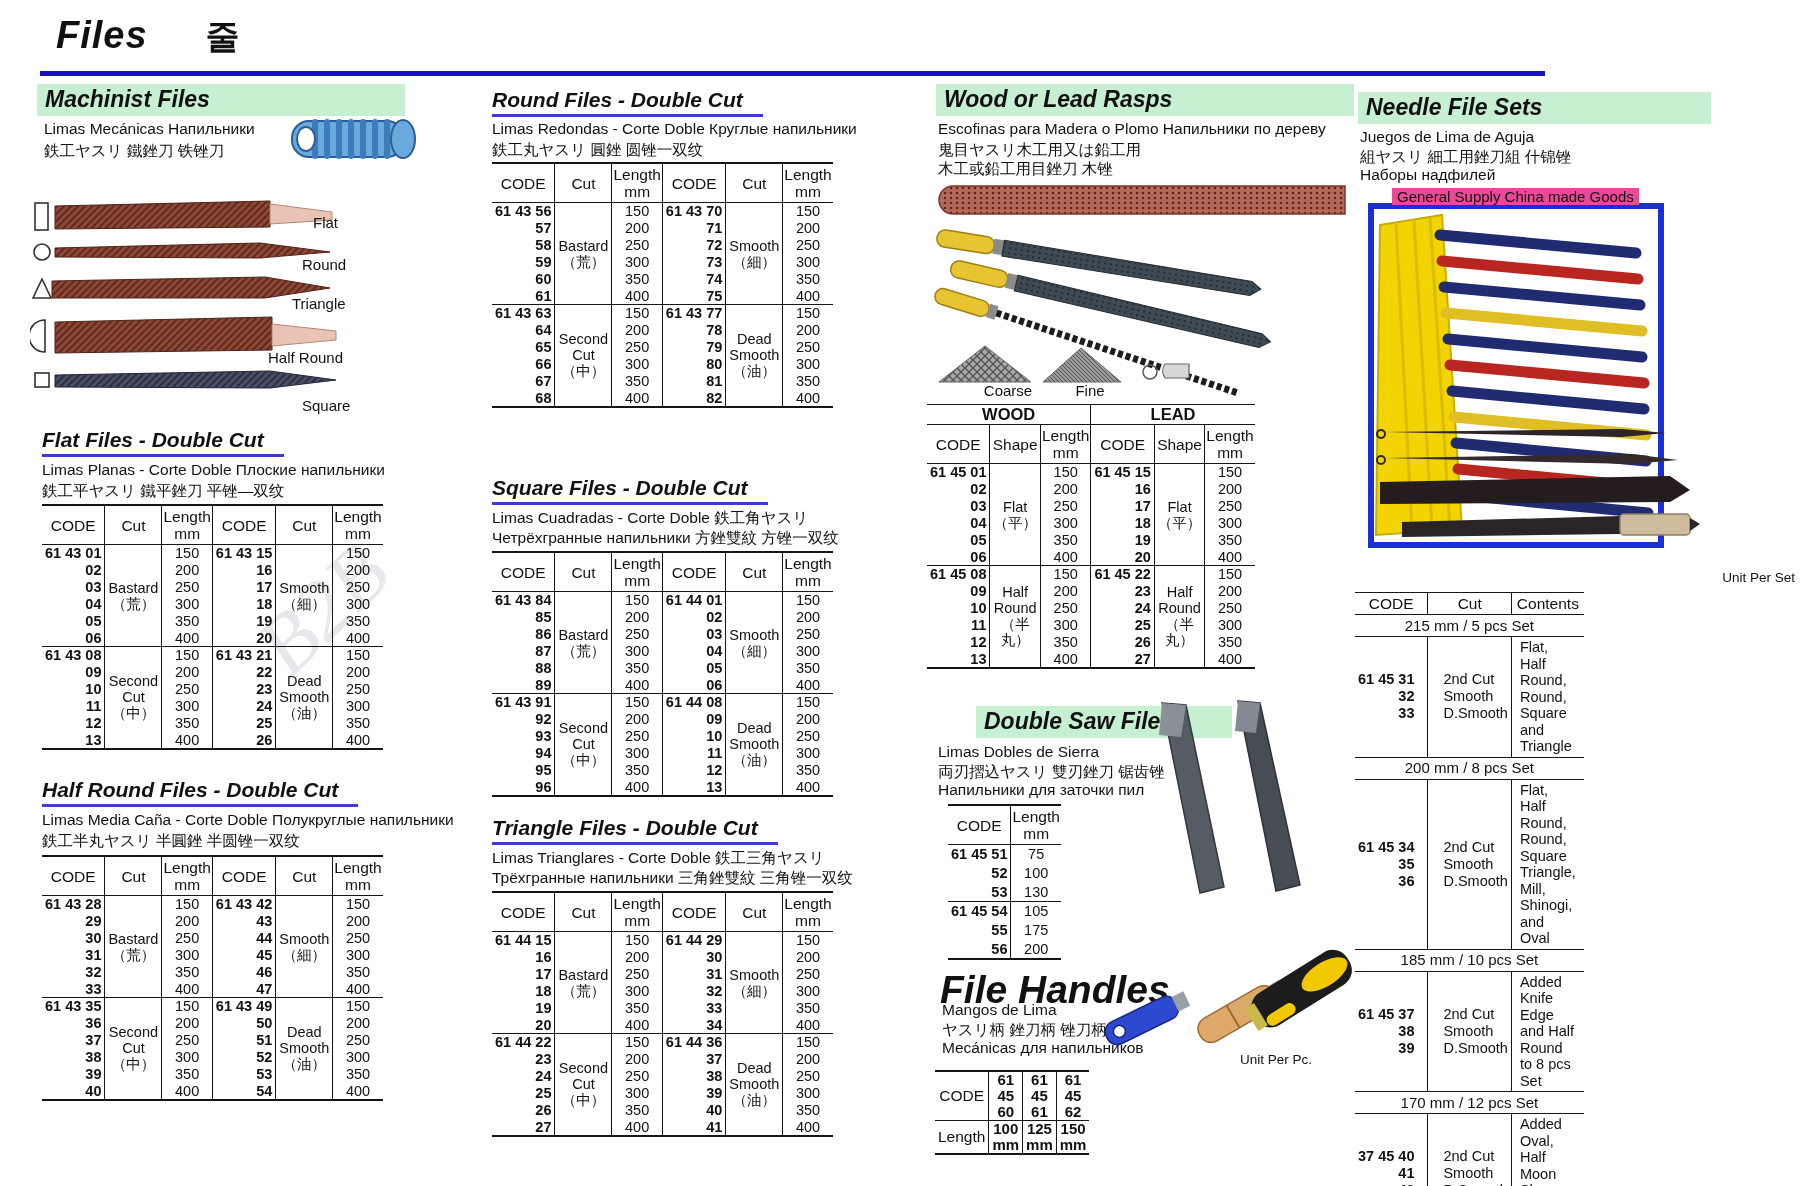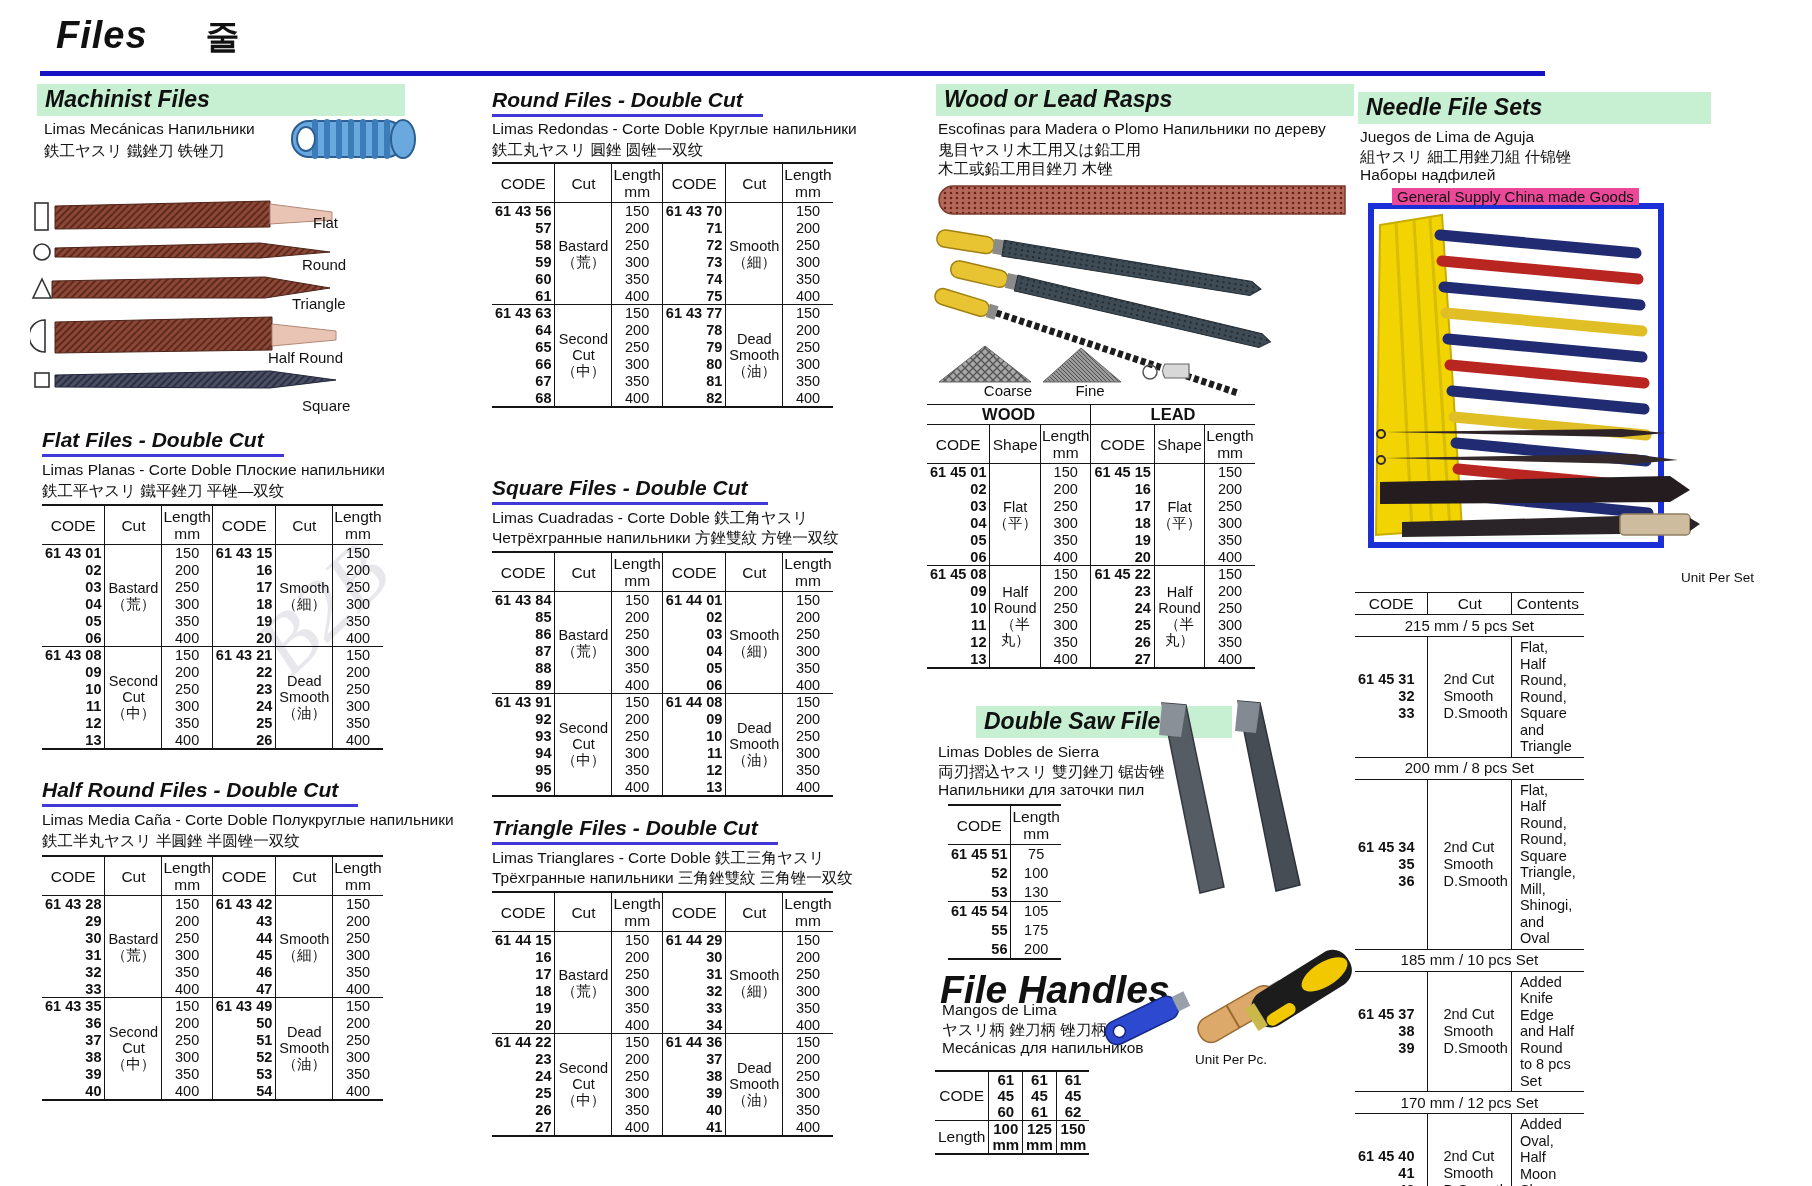--- a/index.html
+++ b/index.html
@@ -9,21 +9,21 @@
   
   .main-title{font-size:38px;font-weight:bold;font-style:italic;letter-spacing:1px;}
   .main-title .kr{font-size:34px;margin-left:58px;font-style:normal;}
   .toprule{background:#1414c4;height:5px;}
   .green-bar{background:#c7f0d3;font-style:italic;font-weight:bold;font-size:23px;
              padding:2px 10px 3px 8px;white-space:nowrap;}
   .u-title{font-style:italic;font-weight:bold;font-size:21px;white-space:nowrap;
            border-bottom:3px solid #4038d8;padding:0 20px 2px 0;display:inline-block;}
   .subline{font-size:15.5px;white-space:nowrap;}
   .small-label{font-size:13.5px;}
-  .right{text-align:center;}
+  .right{text-align:right;}
   
   .watermark{font-family:"Liberation Serif",serif;font-style:italic;font-size:84px;
              color:rgba(110,110,135,0.16);transform:rotate(-44deg);}
   
   table.cat{border-collapse:collapse;table-layout:fixed;position:absolute;border-bottom:2px solid #151515;}
   table.cat th{font-weight:normal;font-size:15.5px;text-align:center;line-height:17px;
                border-top:2px solid #151515;border-bottom:1.5px solid #151515;
                padding:2px 1px;white-space:pre-line;}
   table.cat td{font-size:14.5px;line-height:16px;padding:0 3px;overflow:hidden;}
   .vl{border-left:1.5px solid #151515;}
@@ -1089,21 +1089,21 @@
               <div>Smooth</div>
               <div>D.Smooth</div>
             </td>
             <td class="contents vl">Added Knife Edge and Half Round to 8 pcs Set</td>
           </tr>
           <tr class="set-row">
             <td colspan="3">170 mm / 12 pcs Set</td>
           </tr>
           <tr>
             <td class="codes">
-              <div>61 45 40</div>
+              <div>37 45 40</div>
               <div>41</div>
               <div>42</div>
             </td>
             <td class="cuts vl">
               <div>2nd Cut</div>
               <div>Smooth</div>
               <div>D.Smooth</div>
             </td>
             <td class="contents vl">Added Oval, Half Moon Shape to 10 pcs Set</td>
           </tr>

